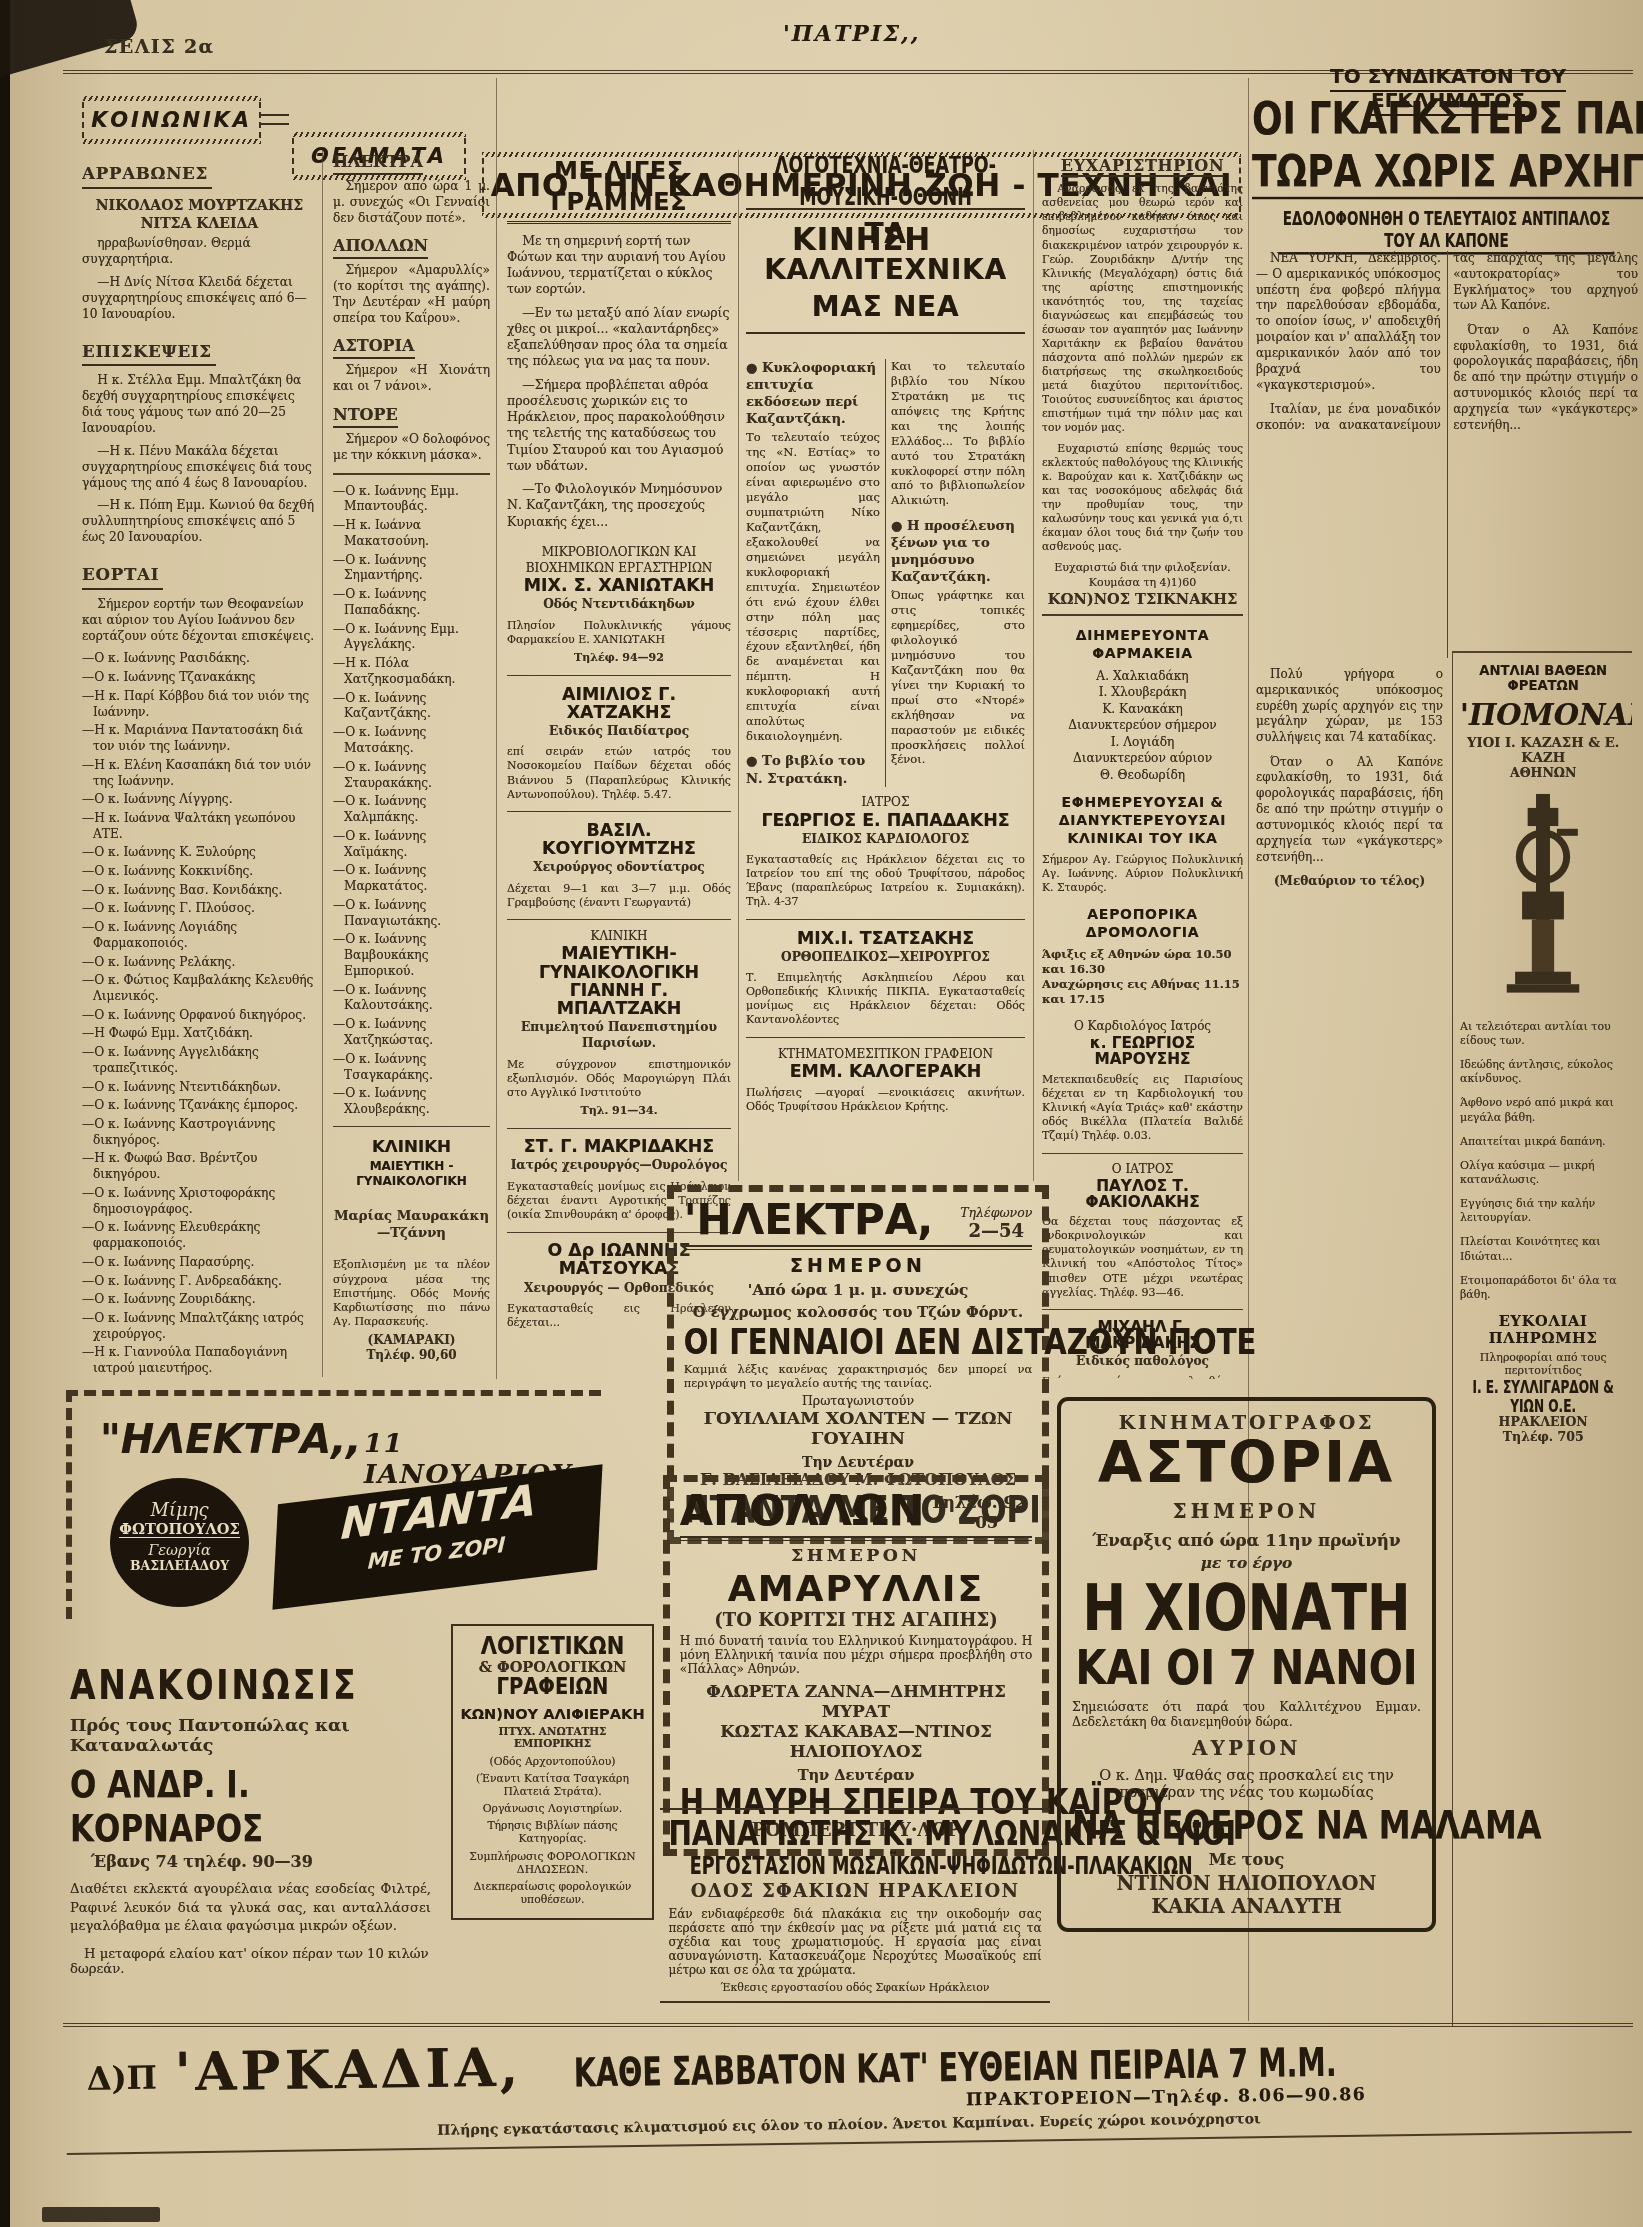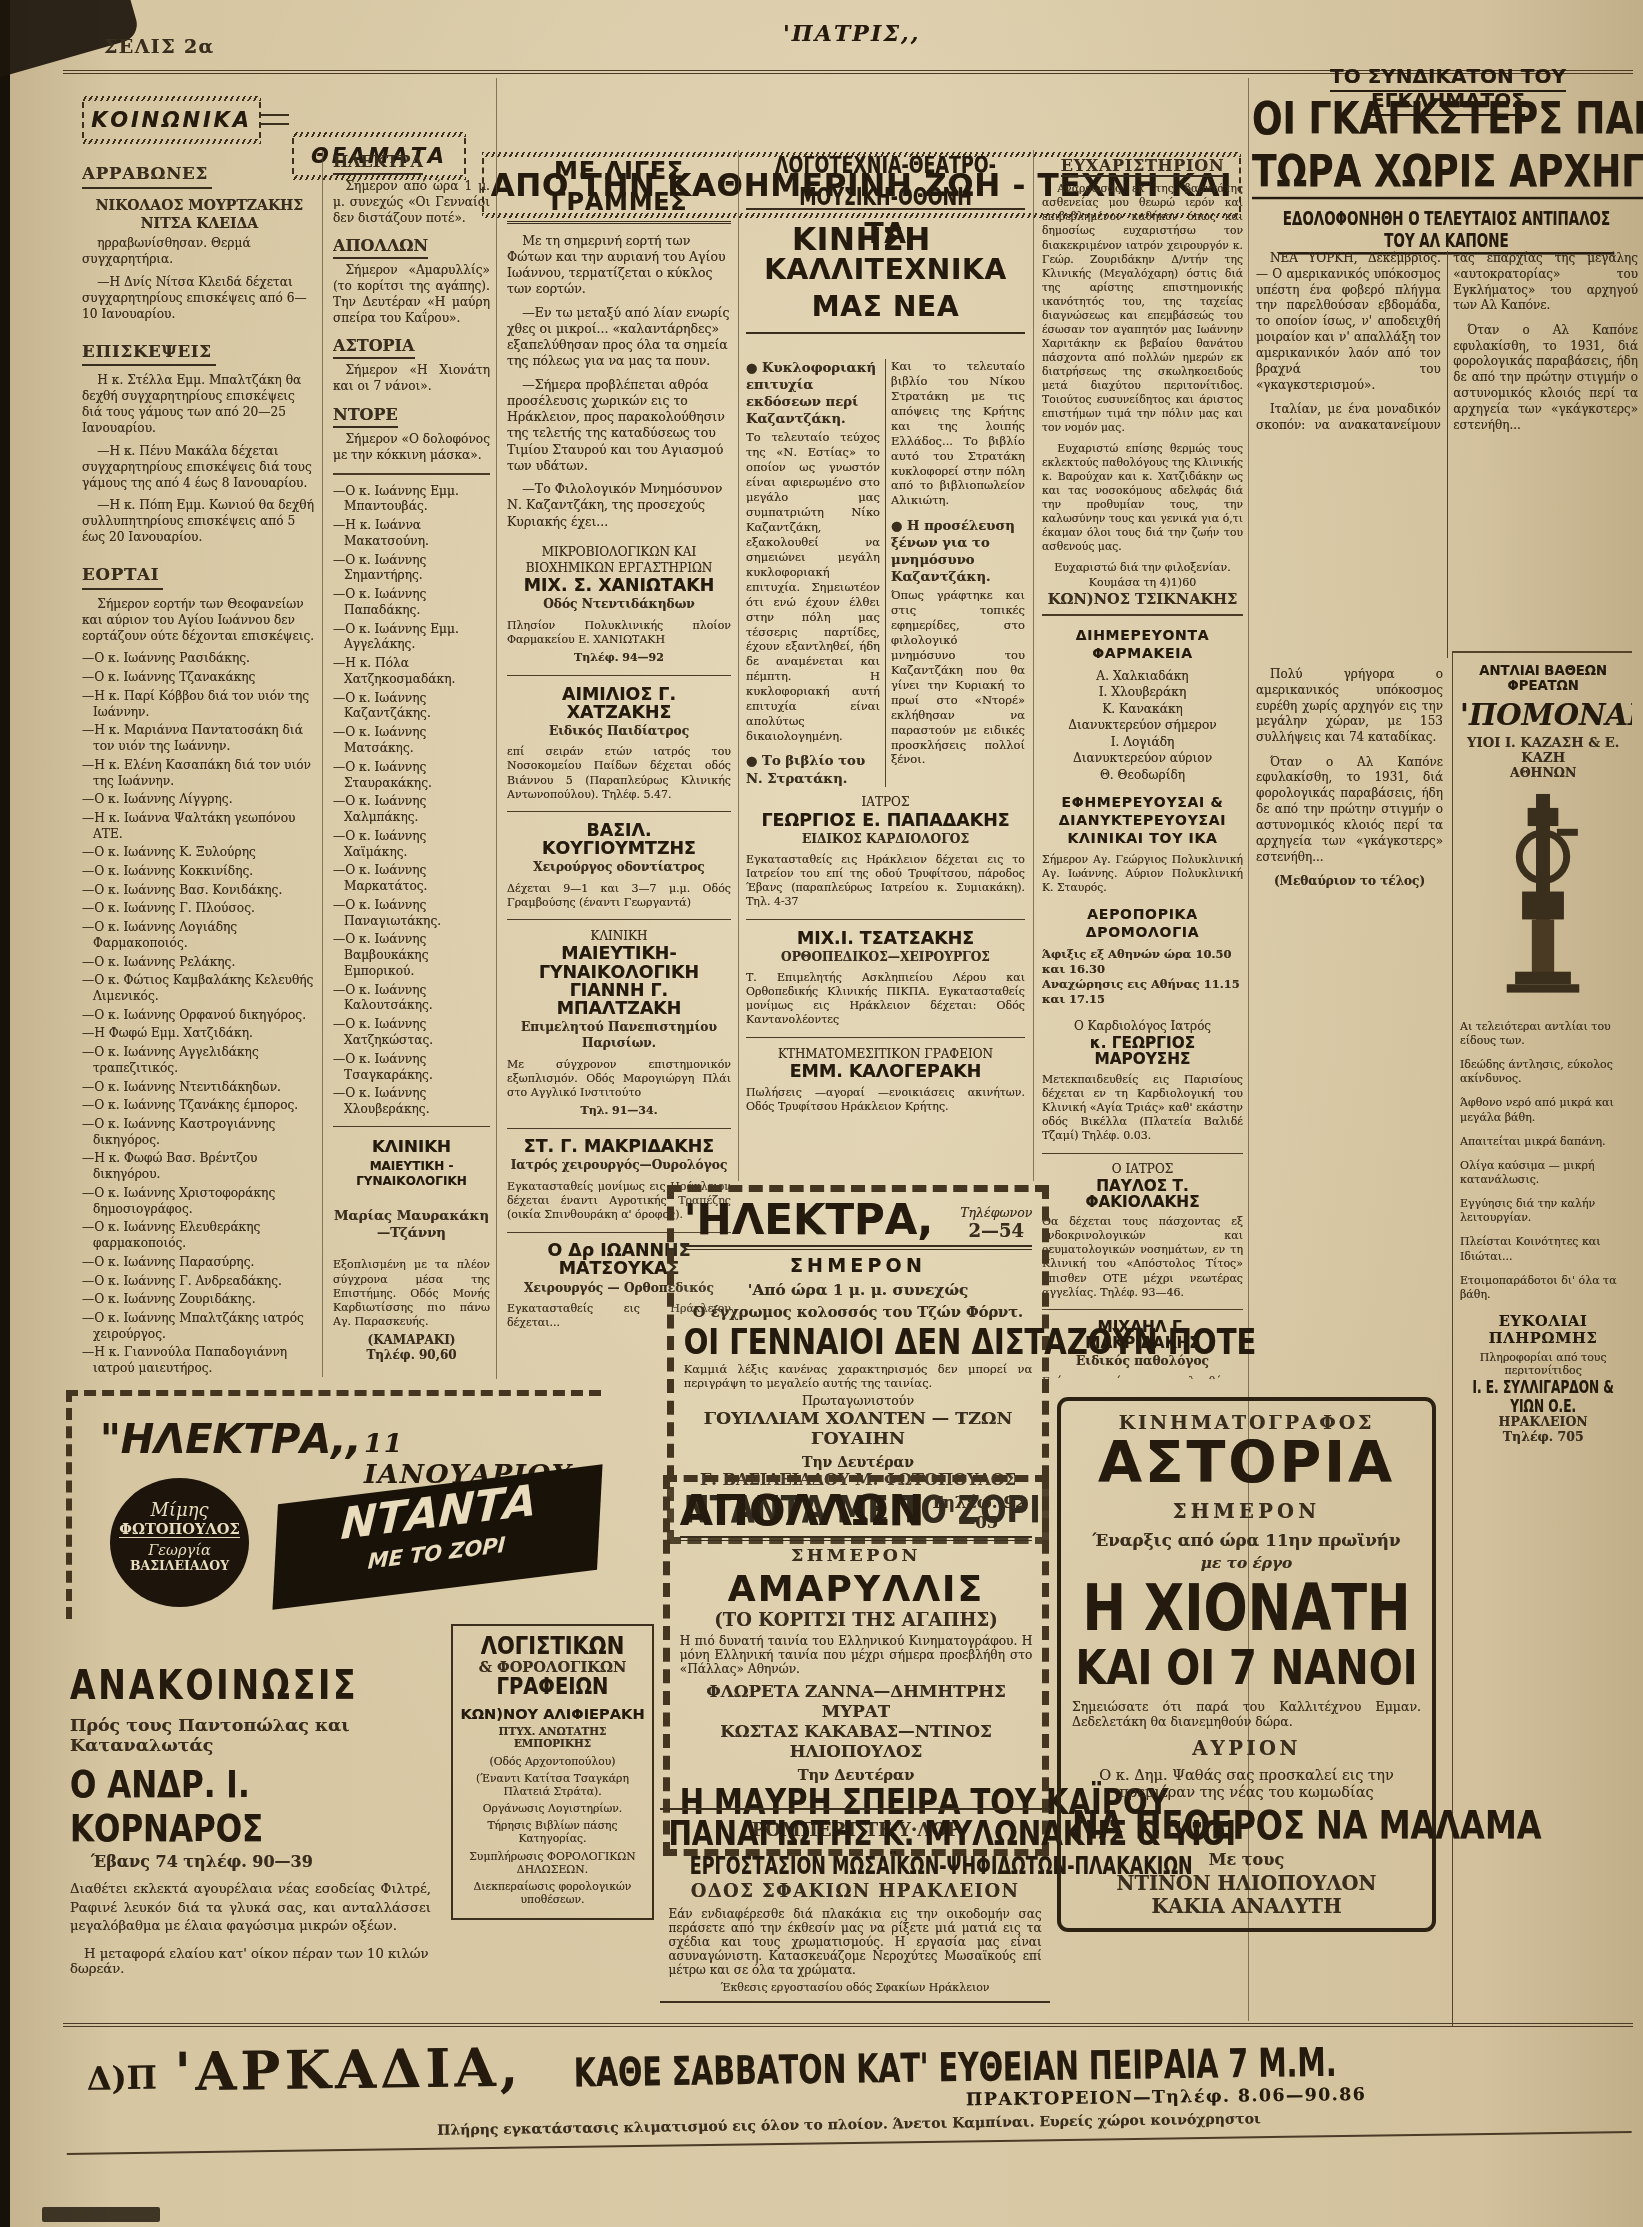--- a/index.html
+++ b/index.html
@@ -183,21 +183,21 @@
         <p class="para" style="font-size:12.5px;">Με τη σημερινή εορτή των Φώτων και την αυριανή του Αγίου Ιωάννου, τερματίζεται ο κύκλος των εορτών.</p>
         <p class="para" style="font-size:12.5px;">—Εν τω μεταξύ από λίαν ενωρίς χθες οι μικροί... «καλαντάρηδες» εξαπελύθησαν προς όλα τα σημεία της πόλεως για να μας τα πουν.</p>
         <p class="para" style="font-size:12.5px;">—Σήμερα προβλέπεται αθρόα προσέλευσις χωρικών εις το Ηράκλειον, προς παρακολούθησιν της τελετής της καταδύσεως του Τιμίου Σταυρού και του Αγιασμού των υδάτων.</p>
         <p class="para" style="font-size:12.5px;">—Το Φιλολογικόν Μνημόσυνον Ν. Καζαντζάκη, της προσεχούς Κυριακής έχει...</p>
       </div>
     <div>
         <div class="dad">
         <div class="dad-k">ΜΙΚΡΟΒΙΟΛΟΓΙΚΩΝ ΚΑΙ ΒΙΟΧΗΜΙΚΩΝ ΕΡΓΑΣΤΗΡΙΩΝ</div>
         <div class="dad-n">ΜΙΧ. Σ. ΧΑΝΙΩΤΑΚΗ</div>
         <div class="dad-s">Οδός Ντεντιδάκηδων</div>
-        <div class="dad-b">Πλησίον Πολυκλινικής πλοίον Φαρμακείου Ε. ΧΑΝΙΩΤΑΚΗ</div>
+        <div class="dad-b">Πλησίον Πολυκλινικής γάμους Φαρμακείου Ε. ΧΑΝΙΩΤΑΚΗ</div>
         <div class="dad-b2">Τηλέφ. 94—92</div>
       </div>
         <div class="dad">
 
         <div class="dad-n">ΑΙΜΙΛΙΟΣ Γ. ΧΑΤΖΑΚΗΣ</div>
         <div class="dad-s">Ειδικός Παιδίατρος</div>
         <div class="dad-b">επί σειράν ετών ιατρός του Νοσοκομείου Παίδων δέχεται οδός Βιάννου 5 (Παραπλεύρως Κλινικής Αντωνοπούλου). Τηλέφ. 5.47.</div>
 
       </div>
         <div class="dad">

